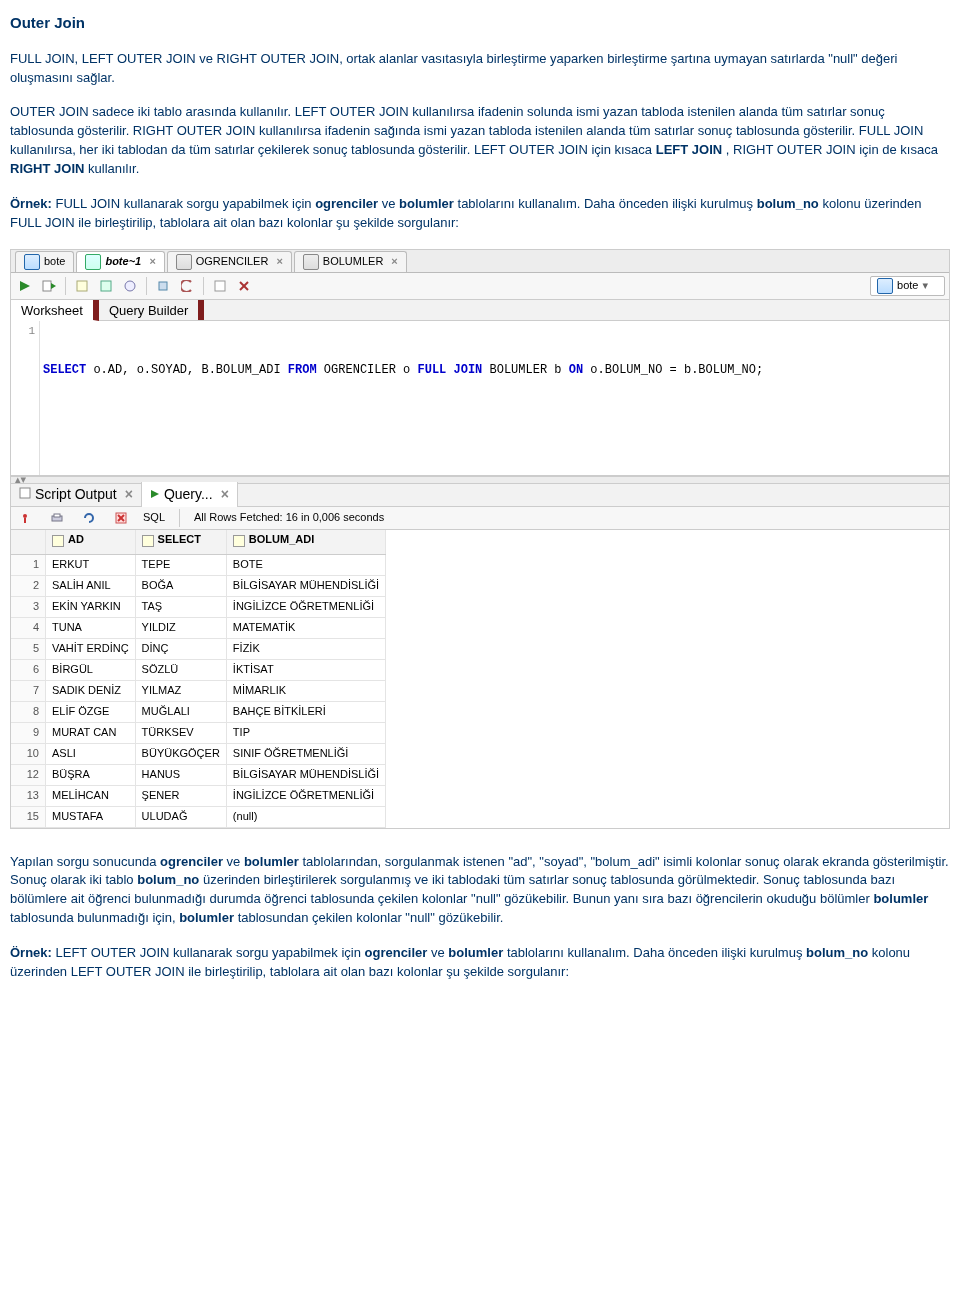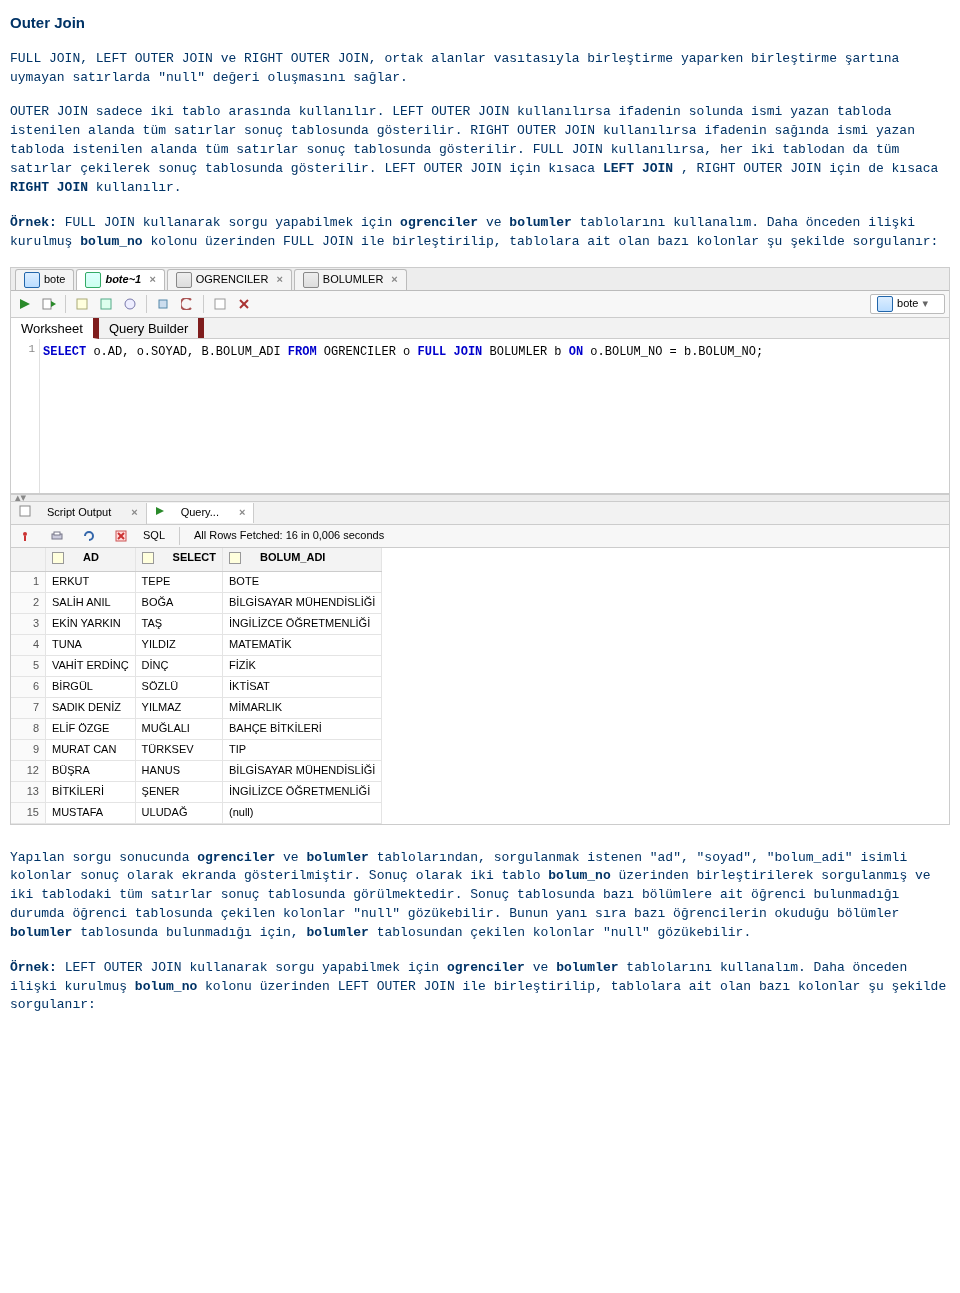--- a/index.html
+++ b/index.html
@@ -14,21 +14,20 @@
   }
   h4.section-title {
     font-family: Verdana, sans-serif;
     font-size: 15px;
     font-weight: bold;
     color: #003366;
     margin: 4px 0 16px 0;
   }
   p {
     margin: 0 0 16px 0;
-    font-family: Liberation Mono, monospace;
   }
   .b { font-weight: bold; }
 
   
   .sqldev {
     font-family: Tahoma, Verdana, sans-serif;
     font-size: 11px;
     color: #000;
     border: 1px solid #ccc;
     background: #f4f4f4;
@@ -102,51 +101,51 @@
   .sd-editor{
     background:#fff;min-height:150px;position:relative;padding:2px 0;
     font-family:Consolas,'Courier New',monospace;font-size:12px;
     border-bottom:1px solid #ccc;
   }
   .gutter{
     position:absolute;left:0;top:0;bottom:0;width:24px;
     border-right:1px solid #e0e0e0;color:#888;text-align:right;
     padding:3px 4px 0 0;font-size:11px;background:#fff;
   }
-  .sql-line{padding:3px 0 0 32px;white-space:nowrap;}
+  .sql-line{padding:3px 0 0 32px;white-space:nowrap;margin-top:36px;}
   .kw{color:#0000cc;font-weight:bold;}
   .sd-splitter{
     height:6px;background:#ececec;border-top:1px solid #ccc;border-bottom:1px solid #ccc;
     display:flex;align-items:center;justify-content:flex-start;padding-left:4px;color:#888;
   }
   .sd-out-tabs{
     display:flex;align-items:center;background:#f2f2f2;border-bottom:1px solid #ccc;height:22px;
   }
   .sd-out-tab{
-    display:flex;align-items:flex-start;gap:16px;padding:2px 8px;border-right:1px solid #ccc;font-size:11px;
+    display:flex;align-items:flex-end;gap:4px;padding:2px 8px;border-right:1px solid #ccc;font-size:14px;
   }
   .sd-out-tab.active{background:#fff;}
   .sd-out-toolbar{
     display:flex;align-items:center;gap:12px;background:#f7f7f7;
     border-bottom:1px solid #ccc;height:22px;padding:0 4px;font-size:11px;
   }
   .sd-grid{
     background:#fff;font-size:11px;
   }
   .sd-grid table{border-collapse:collapse;width:auto;}
   .sd-grid th,.sd-grid td{
     border-right:1px solid #e4e4e4;border-bottom:1px solid #e4e4e4;
     padding:2px 6px;white-space:nowrap;font-size:11px;text-align:left;
   }
   .sd-grid th{
     background:#f3f3f3;border-bottom:1px solid #ccc;
   }
   .sd-grid td.rn{color:#555;text-align:right;background:#fafafa;min-width:22px;}
   .sd-grid th.rn{background:#f3f3f3;min-width:22px;}
-  .colhdr{display:inline-flex;align-items:center;gap:19px;}
+  .colhdr{display:inline-flex;align-items:flex-end;gap:4px;}
   .col-icon{width:10px;height:10px;border:1px solid #999;background:#ffd;}
 </style>
 </head>
 <body>
 
 <h4 class="section-title">Outer Join</h4>
 
 <p>FULL JOIN, LEFT OUTER JOIN ve RIGHT OUTER JOIN, ortak alanlar vasıtasıyla birleştirme yaparken birleştirme şartına uymayan satırlarda "null" değeri oluşmasını sağlar.</p>
 
 <p>
@@ -386,28 +385,34 @@
             <td>MUĞLALI</td>
             <td>BAHÇE BİTKİLERİ</td>
           </tr>
           <tr>
             <td class="rn">9</td>
             <td>MURAT CAN</td>
             <td>TÜRKSEV</td>
             <td>TIP</td>
           </tr>
           <tr>
+            <td class="rn">10</td>
+            <td>ASLI</td>
+            <td>BÜYÜKGÖÇER</td>
+            <td>SINIF ÖĞRETMENLİĞİ</td>
+          </tr>
+          <tr>
             <td class="rn">12</td>
             <td>BÜŞRA</td>
             <td>HANUS</td>
             <td>BİLGİSAYAR MÜHENDİSLİĞİ</td>
           </tr>
           <tr>
             <td class="rn">13</td>
-            <td>BİTKİLERİ</td>
+            <td>MELİHCAN</td>
             <td>ŞENER</td>
             <td>İNGİLİZCE ÖĞRETMENLİĞİ</td>
           </tr>
           <tr>
             <td class="rn">15</td>
             <td>MUSTAFA</td>
             <td>ULUDAĞ</td>
             <td>(null)</td>
           </tr>
         </tbody>

